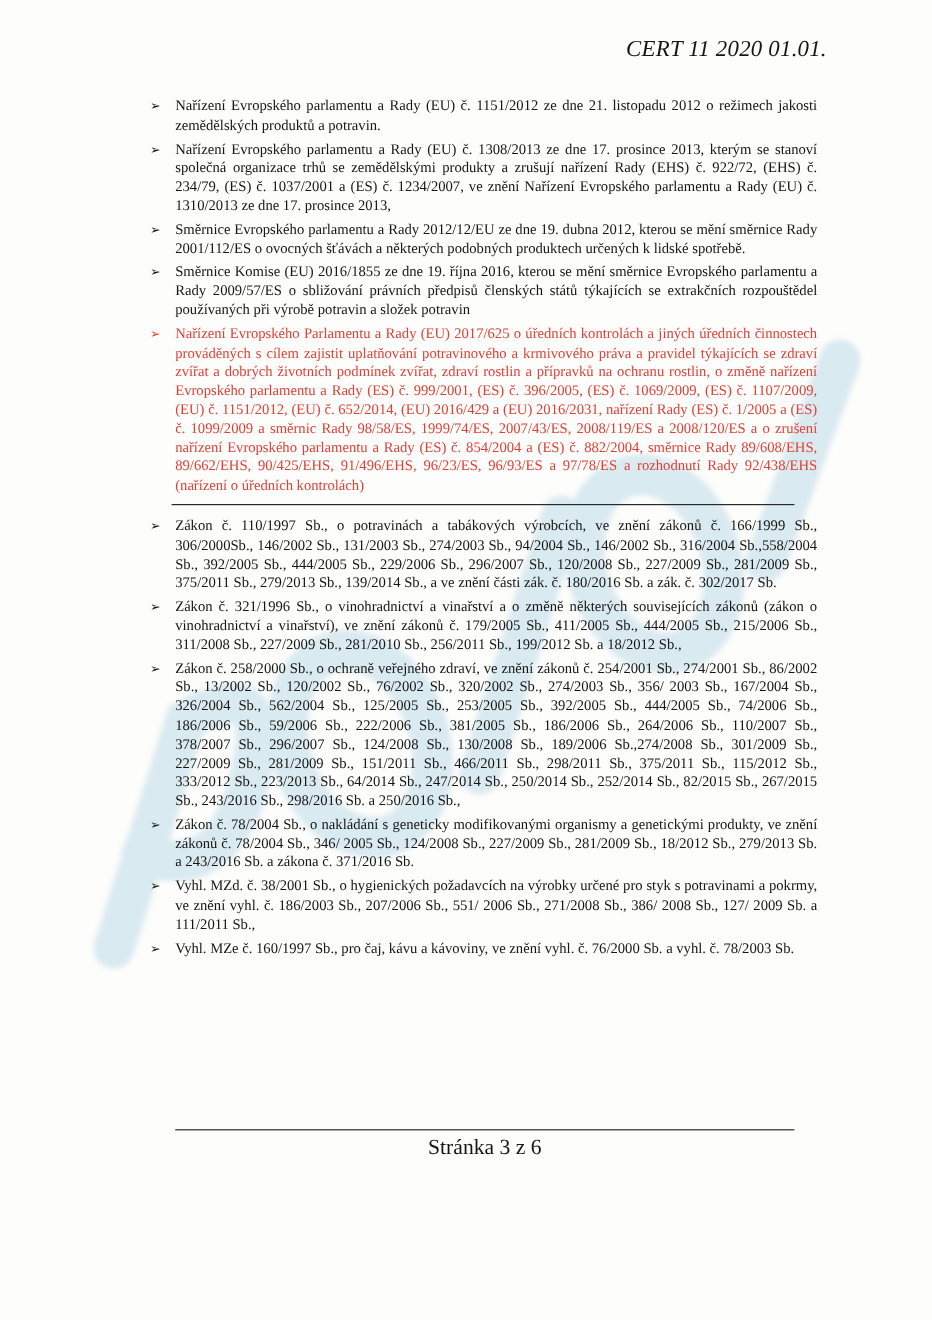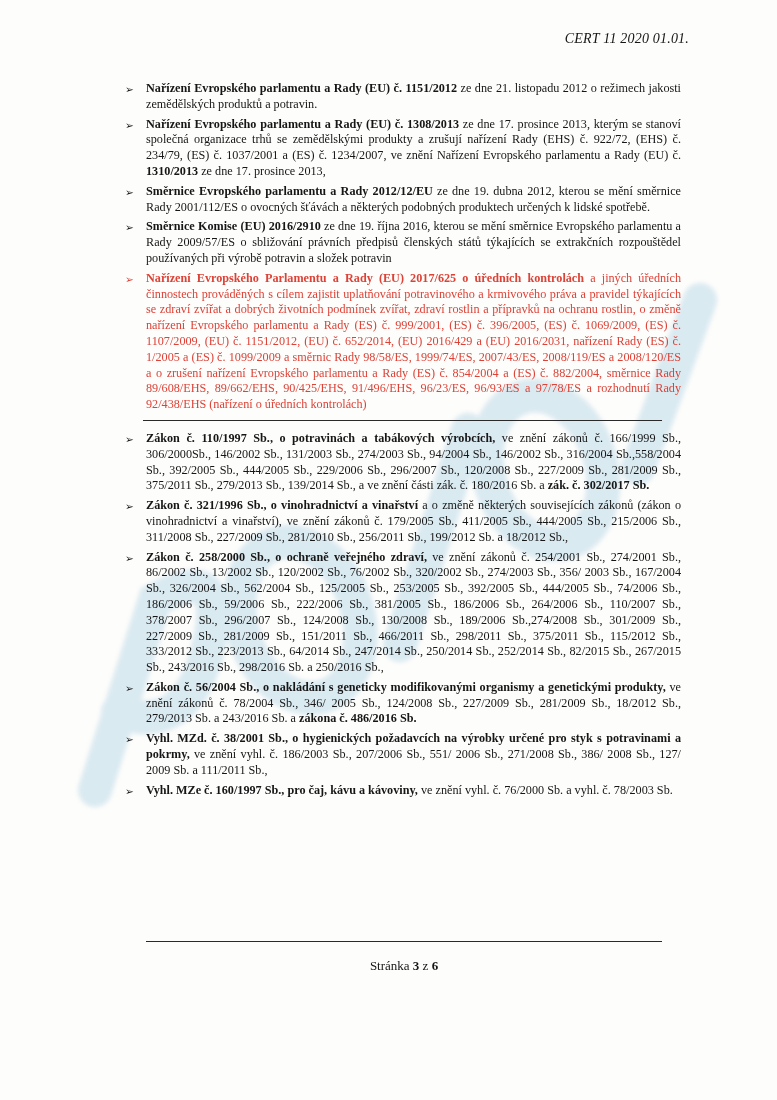--- a/index.html
+++ b/index.html
@@ -5,24 +5,24 @@
   * { box-sizing: border-box; }
   html, body { margin: 0; padding: 0; }
   body {
     width: 777px; height: 1100px;
     background: #fdfdfb;
     font-family: "Liberation Serif", "DejaVu Serif", serif;
     color: #161616;
     position: relative;
     overflow: hidden;
   }
-  .b { font-weight: bold; }
+  .b { font-weight: normal; }
   .doc-header {
     position: absolute; top: 31px; right: 88px;
-    font-size: 14px; font-style: italic; letter-spacing: .2px;
+    font-size: 19px; font-style: italic; letter-spacing: .2px;
     z-index: 2;
   }
   .watermark {
     position: absolute; left: 0; top: 0; z-index: 0;
     pointer-events: none; filter: blur(2px);
   }
   .content {
     position: absolute; top: 81px; left: 124px; width: 557px;
     z-index: 1;
   }
@@ -39,23 +39,23 @@
   }
   .item.red { color: #dd4237; }
   .divider {
     border-top: 1.3px solid #2a2a2a;
     margin: 7px 0 10px 19px;
     width: 519px; height: 0;
   }
   .doc-footer {
     position: absolute; top: 941px; left: 146px; width: 516px;
     border-top: 1.3px solid #2a2a2a;
-    padding-top: 16px;
+    padding-top: 4px;
     text-align: center;
-    font-size: 13px;
+    font-size: 18px;
     z-index: 1;
   }
 </style>
 </head>
 <body>
 
 <svg class="watermark" width="777" height="1100" viewBox="0 0 777 1100">
   <g fill="none" stroke="#b7d7e7" stroke-width="34" opacity="0.5" stroke-linecap="round">
     <path d="M95 790 L155 600 Q235 555 205 660 Q182 735 118 712"></path>
     <ellipse cx="300" cy="620" rx="58" ry="80" transform="rotate(-18 300 620)"></ellipse>
@@ -64,24 +64,24 @@
     <path d="M638 468 L700 300"></path>
   </g>
 </svg>
 
 <div class="doc-header">CERT 11 2020 01.01.</div>
 
 <div class="content" id="list">
     <div class="item"><span class="bullet">➢</span><span class="b">Nařízení Evropského parlamentu a Rady (EU) č. 1151/2012</span><span> ze dne 21. listopadu 2012 o režimech jakosti zemědělských produktů a potravin.</span></div>
     <div class="item"><span class="bullet">➢</span><span class="b">Nařízení Evropského parlamentu a Rady (EU) č. 1308/2013</span><span> ze dne 17. prosince 2013, kterým se stanoví společná organizace trhů se zemědělskými produkty a zrušují nařízení Rady (EHS) č. 922/72, (EHS) č. 234/79, (ES) č. 1037/2001 a (ES) č. 1234/2007, ve znění Nařízení Evropského parlamentu a Rady (EU) č. </span><span class="b">1310/2013</span><span> ze dne 17. prosince 2013,</span></div>
     <div class="item"><span class="bullet">➢</span><span class="b">Směrnice Evropského parlamentu a Rady 2012/12/EU</span><span> ze dne 19. dubna 2012, kterou se mění směrnice Rady 2001/112/ES o ovocných šťávách a některých podobných produktech určených k lidské spotřebě.</span></div>
-    <div class="item"><span class="bullet">➢</span><span class="b">Směrnice Komise (EU) 2016/2910</span><span> ze dne 19. října 2016, kterou se mění směrnice Evropského parlamentu a Rady 2009/57/ES o sbližování právních předpisů členských států týkajících se extrakčních rozpouštědel používaných při výrobě potravin a složek potravin</span></div>
+    <div class="item"><span class="bullet">➢</span><span class="b">Směrnice Komise (EU) 2016/1855</span><span> ze dne 19. října 2016, kterou se mění směrnice Evropského parlamentu a Rady 2009/57/ES o sbližování právních předpisů členských států týkajících se extrakčních rozpouštědel používaných při výrobě potravin a složek potravin</span></div>
     <div class="item red"><span class="bullet">➢</span><span class="b">Nařízení Evropského Parlamentu a Rady (EU) 2017/625 o úředních kontrolách</span><span> a jiných úředních činnostech prováděných s cílem zajistit uplatňování potravinového a krmivového práva a pravidel týkajících se zdraví zvířat a dobrých životních podmínek zvířat, zdraví rostlin a přípravků na ochranu rostlin, o změně nařízení Evropského parlamentu a Rady (ES) č. 999/2001, (ES) č. 396/2005, (ES) č. 1069/2009, (ES) č. 1107/2009, (EU) č. 1151/2012, (EU) č. 652/2014, (EU) 2016/429 a (EU) 2016/2031, nařízení Rady (ES) č. 1/2005 a (ES) č. 1099/2009 a směrnic Rady 98/58/ES, 1999/74/ES, 2007/43/ES, 2008/119/ES a 2008/120/ES a o zrušení nařízení Evropského parlamentu a Rady (ES) č. 854/2004 a (ES) č. 882/2004, směrnice Rady 89/608/EHS, 89/662/EHS, 90/425/EHS, 91/496/EHS, 96/23/ES, 96/93/ES a 97/78/ES a rozhodnutí Rady 92/438/EHS (nařízení o úředních kontrolách)</span></div>
     <div class="divider"></div>
     <div class="item"><span class="bullet">➢</span><span class="b">Zákon č. 110/1997 Sb., o potravinách a tabákových výrobcích,</span><span> ve znění zákonů č. 166/1999 Sb., 306/2000Sb., 146/2002 Sb., 131/2003 Sb., 274/2003 Sb., 94/2004 Sb., 146/2002 Sb., 316/2004 Sb.,558/2004 Sb., 392/2005 Sb., 444/2005 Sb., 229/2006 Sb., 296/2007 Sb., 120/2008 Sb., 227/2009 Sb., 281/2009 Sb., 375/2011 Sb., 279/2013 Sb., 139/2014 Sb., a ve znění části zák. č. 180/2016 Sb. a </span><span class="b">zák. č. 302/2017 Sb.</span></div>
     <div class="item"><span class="bullet">➢</span><span class="b">Zákon č. 321/1996 Sb., o vinohradnictví a vinařství</span><span> a o změně některých souvisejících zákonů (zákon o vinohradnictví a vinařství), ve znění zákonů č. 179/2005 Sb., 411/2005 Sb., 444/2005 Sb., 215/2006 Sb., 311/2008 Sb., 227/2009 Sb., 281/2010 Sb., 256/2011 Sb., 199/2012 Sb. a 18/2012 Sb.,</span></div>
     <div class="item"><span class="bullet">➢</span><span class="b">Zákon č. 258/2000 Sb., o ochraně veřejného zdraví,</span><span> ve znění zákonů č. 254/2001 Sb., 274/2001 Sb., 86/2002 Sb., 13/2002 Sb., 120/2002 Sb., 76/2002 Sb., 320/2002 Sb., 274/2003 Sb., 356/ 2003 Sb., 167/2004 Sb., 326/2004 Sb., 562/2004 Sb., 125/2005 Sb., 253/2005 Sb., 392/2005 Sb., 444/2005 Sb., 74/2006 Sb., 186/2006 Sb., 59/2006 Sb., 222/2006 Sb., 381/2005 Sb., 186/2006 Sb., 264/2006 Sb., 110/2007 Sb., 378/2007 Sb., 296/2007 Sb., 124/2008 Sb., 130/2008 Sb., 189/2006 Sb.,274/2008 Sb., 301/2009 Sb., 227/2009 Sb., 281/2009 Sb., 151/2011 Sb., 466/2011 Sb., 298/2011 Sb., 375/2011 Sb., 115/2012 Sb., 333/2012 Sb., 223/2013 Sb., 64/2014 Sb., 247/2014 Sb., 250/2014 Sb., 252/2014 Sb., 82/2015 Sb., 267/2015 Sb., 243/2016 Sb., 298/2016 Sb. a 250/2016 Sb.,</span></div>
-    <div class="item"><span class="bullet">➢</span><span class="b">Zákon č. 56/2004 Sb., o nakládání s geneticky modifikovanými organismy a genetickými produkty,</span><span> ve znění zákonů č. 78/2004 Sb., 346/ 2005 Sb., 124/2008 Sb., 227/2009 Sb., 281/2009 Sb., 18/2012 Sb., 279/2013 Sb. a 243/2016 Sb. a </span><span class="b">zákona č. 486/2016 Sb.</span></div>
+    <div class="item"><span class="bullet">➢</span><span class="b">Zákon č. 78/2004 Sb., o nakládání s geneticky modifikovanými organismy a genetickými produkty,</span><span> ve znění zákonů č. 78/2004 Sb., 346/ 2005 Sb., 124/2008 Sb., 227/2009 Sb., 281/2009 Sb., 18/2012 Sb., 279/2013 Sb. a 243/2016 Sb. a </span><span class="b">zákona č. 371/2016 Sb.</span></div>
     <div class="item"><span class="bullet">➢</span><span class="b">Vyhl. MZd. č. 38/2001 Sb., o hygienických požadavcích na výrobky určené pro styk s potravinami a pokrmy,</span><span> ve znění vyhl. č. 186/2003 Sb., 207/2006 Sb., 551/ 2006 Sb., 271/2008 Sb., 386/ 2008 Sb., 127/ 2009 Sb. a 111/2011 Sb.,</span></div>
     <div class="item"><span class="bullet">➢</span><span class="b">Vyhl. MZe č. 160/1997 Sb., pro čaj, kávu a kávoviny,</span><span> ve znění vyhl. č. 76/2000 Sb. a vyhl. č. 78/2003 Sb.</span></div>
   </div>
 
 <div class="doc-footer" id="footer"><span>Stránka </span><span class="b">3</span><span> z </span><span class="b">6</span></div>
 
 </body></html>

